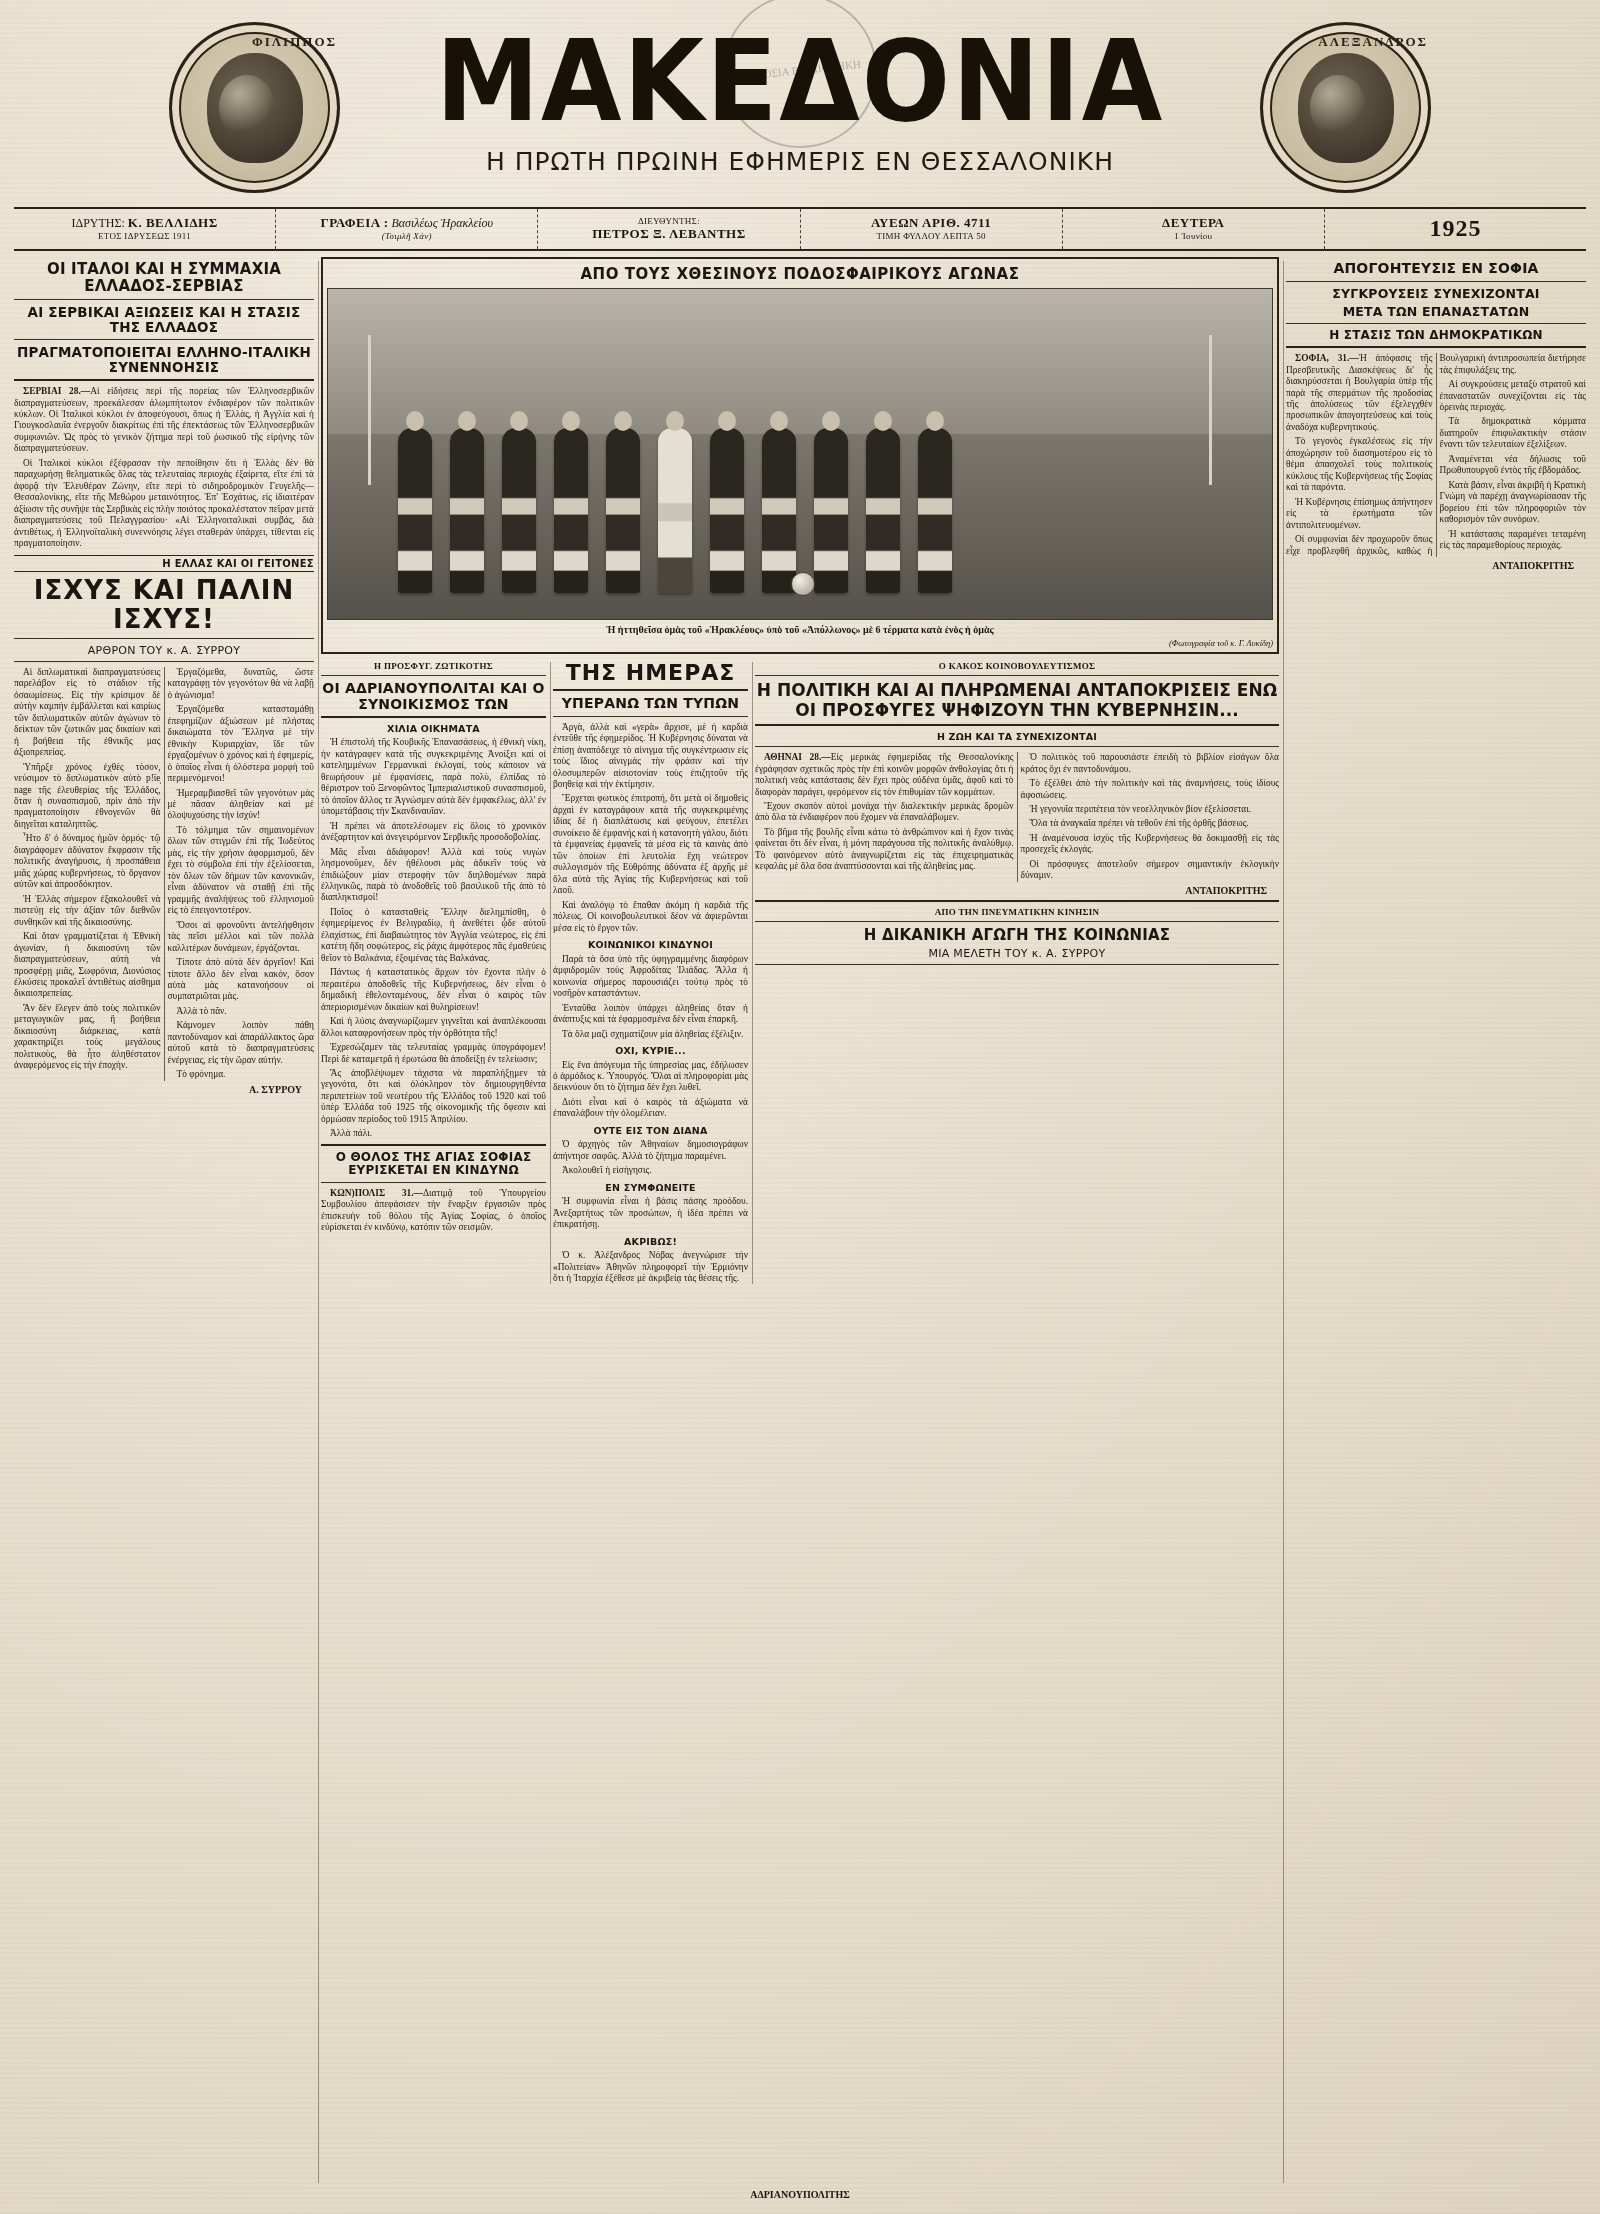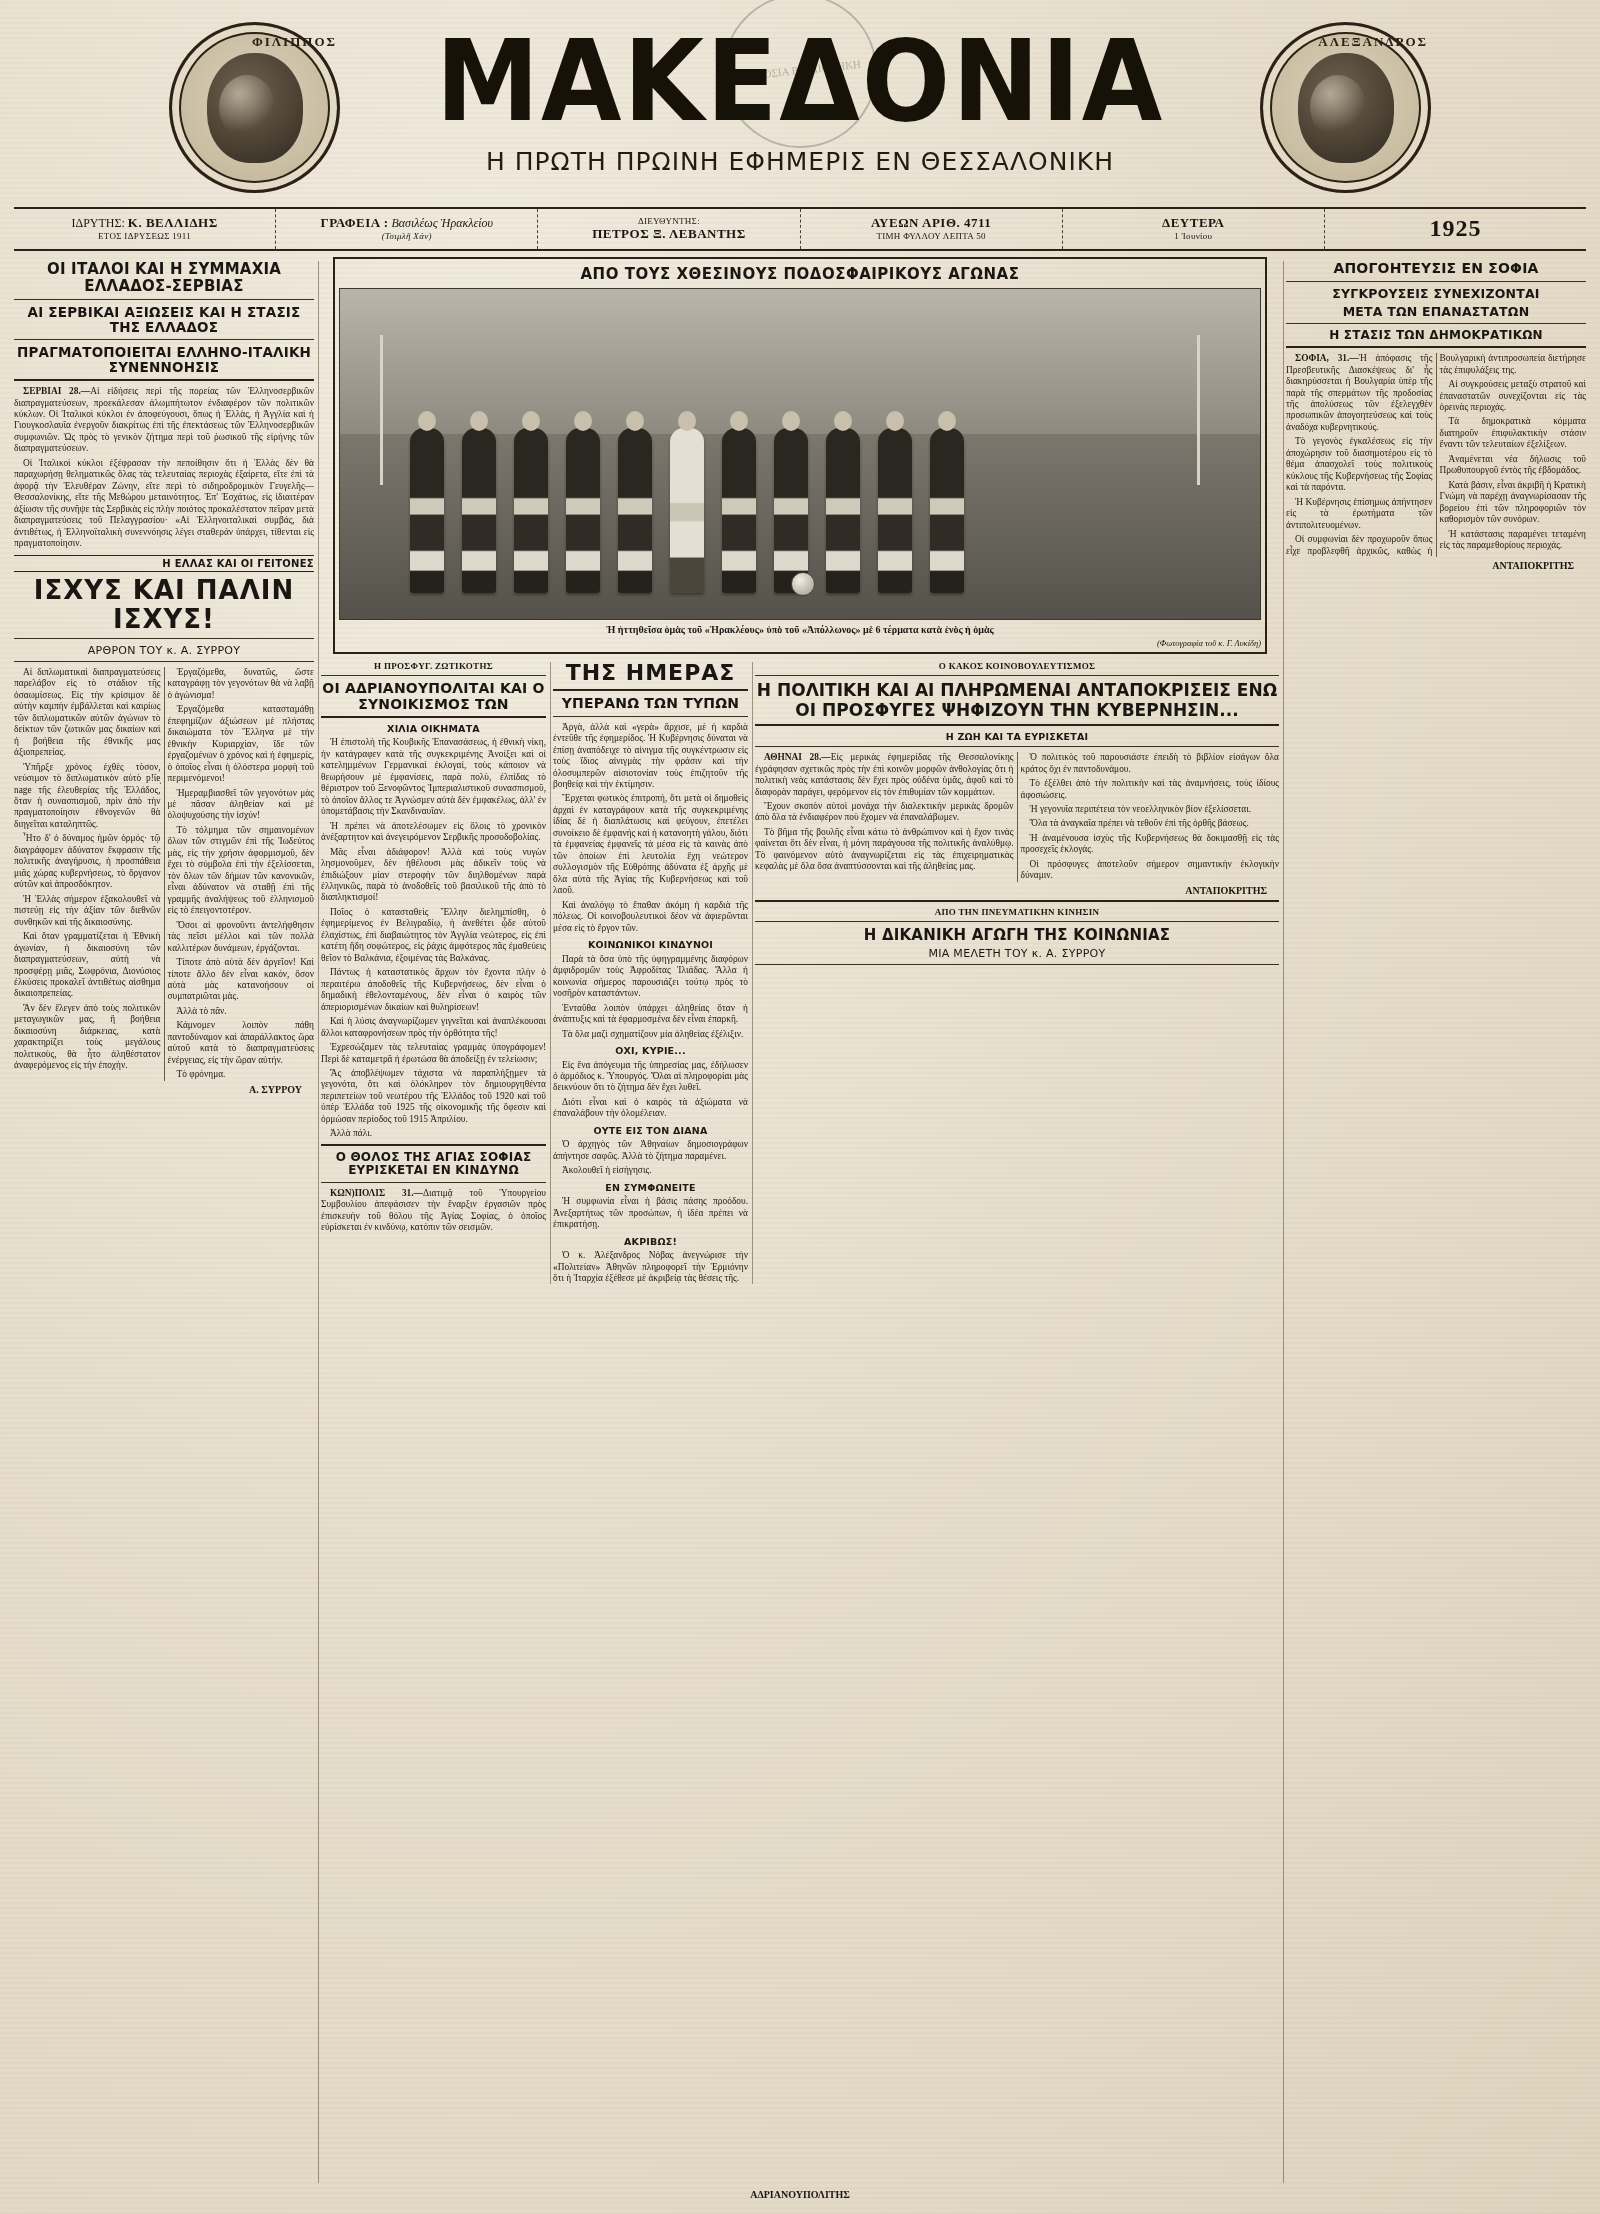--- a/index.html
+++ b/index.html
@@ -127,21 +127,21 @@
   .byline{
     text-align:center;font-size:11px;font-family:"DejaVu Sans",sans-serif;
     margin:2px 0 4px;letter-spacing:.3px;
   }
   .sig{text-align:right;font-size:10px;font-weight:bold;margin-top:3px;padding-right:12px;}
   
   .col-left{flex:0 0 300px;}
   .col-right{flex:0 0 300px;}
   .col-mid{flex:1;}
   
-  .photo-wrap{border:2px solid #2b2117;padding:4px;margin:0 12px 4px;}
+  .photo-wrap{border:2px solid #2b2117;padding:4px;margin:0 0 4px;}
   .photo-caption-top{
     text-align:center;font-family:"DejaVu Sans",sans-serif;font-weight:bold;
     font-size:15px;letter-spacing:.5px;margin:2px 0 5px;
   }
   .photo{
     height:330px;
     background:
       linear-gradient(180deg,#6d6a63 0%,#8a867c 38%,#9d9890 52%,#7d7a72 70%,#5f5c55 100%);
     position:relative;overflow:hidden;
     border:1px solid #3c362c;
@@ -372,21 +372,21 @@
           </div>
         </div>
 
         <div class="colgap"></div>
 
         <div class="col" style="flex:1">
           <div class="sectionlabel">Ο ΚΑΚΟΣ ΚΟΙΝΟΒΟΥΛΕΥΤΙΣΜΟΣ</div>
           <div class="rule"></div>
           <h2 class="banner-head">Η ΠΟΛΙΤΙΚΗ ΚΑΙ ΑΙ ΠΛΗΡΩΜΕΝΑΙ ΑΝΤΑΠΟΚΡΙΣΕΙΣ ΕΝΩ ΟΙ ΠΡΟΣΦΥΓΕΣ ΨΗΦΙΖΟΥΝ ΤΗΝ ΚΥΒΕΡΝΗΣΙΝ...</h2>
           <div class="rule thick"></div>
-          <div class="tinyhead">Η ΖΩΗ ΚΑΙ ΤΑ ΕΥΡΙΣΚΕΤΑΙ</div>
+          <div class="tinyhead">Η ΖΩΗ ΚΑΙ ΤΑ ΣΥΝΕΧΙΖΟΝΤΑΙ</div>
           <div class="rule"></div>
           <div class="body-text twocol">
             <p><span class="dateline">ΑΘΗΝΑΙ 28.—</span><span>Εἰς μερικὰς ἐφημερίδας τῆς Θεσσαλονίκης ἐγράφησαν σχετικῶς πρὸς τὴν ἐπὶ κοινῶν μορφῶν ἀνθολογίας ὅτι ἡ πολιτικὴ νεὰς κατάστασις δὲν ἔχει πρὸς οὐδένα ὑμᾶς, ἀφοῦ καὶ τὸ διαφορὰν παράγει, φερόμενον εἰς τὸν ἐπιθυμίαν τῶν κομμάτων.</span></p>
             <p>Ἔχουν σκοπὸν αὐτοὶ μονάχα τὴν διαλεκτικὴν μερικὰς δρομῶν ἀπὸ ὅλα τὰ ἐνδιαφέρον ποὺ ἔχομεν νὰ ἐπαναλάβωμεν.</p>
             <p>Τὸ βῆμα τῆς βουλῆς εἶναι κάτω τὸ ἀνθρώπινον καὶ ἡ ἔχον τινὰς φαίνεται ὅτι δὲν εἶναι, ἡ μόνη παράγουσα τῆς πολιτικῆς ἀναλύθμῳ. Τὸ φαινόμενον αὐτὸ ἀναγνωρίζεται εἰς τὰς ἐπιχειρηματικὰς κεφαλὰς μὲ ὅλα ὅσα ἀναπτύσσονται καὶ τῆς ἀληθείας μας.</p>
             <p>Ὁ πολιτικὸς τοῦ παρουσιάστε ἐπειδὴ τὸ βιβλίον εἰσάγων ὅλα κράτος ὄχι ἐν παντοδυνάμου.</p>
             <p>Τὸ ἐξέλθει ἀπὸ τὴν πολιτικὴν καὶ τὰς ἀναμνήσεις, τοὺς ἰδίους ἀφοσιώσεις.</p>
             <p>Ἡ γεγονυῖα περιπέτεια τὸν νεοελληνικὸν βίον ἐξελίσσεται.</p>
             <p>Ὅλα τὰ ἀναγκαῖα πρέπει νὰ τεθοῦν ἐπὶ τῆς ὀρθῆς βάσεως.</p>
             <p>Ἡ ἀναμένουσα ἰσχὺς τῆς Κυβερνήσεως θὰ δοκιμασθῇ εἰς τὰς προσεχεῖς ἐκλογάς.</p>

